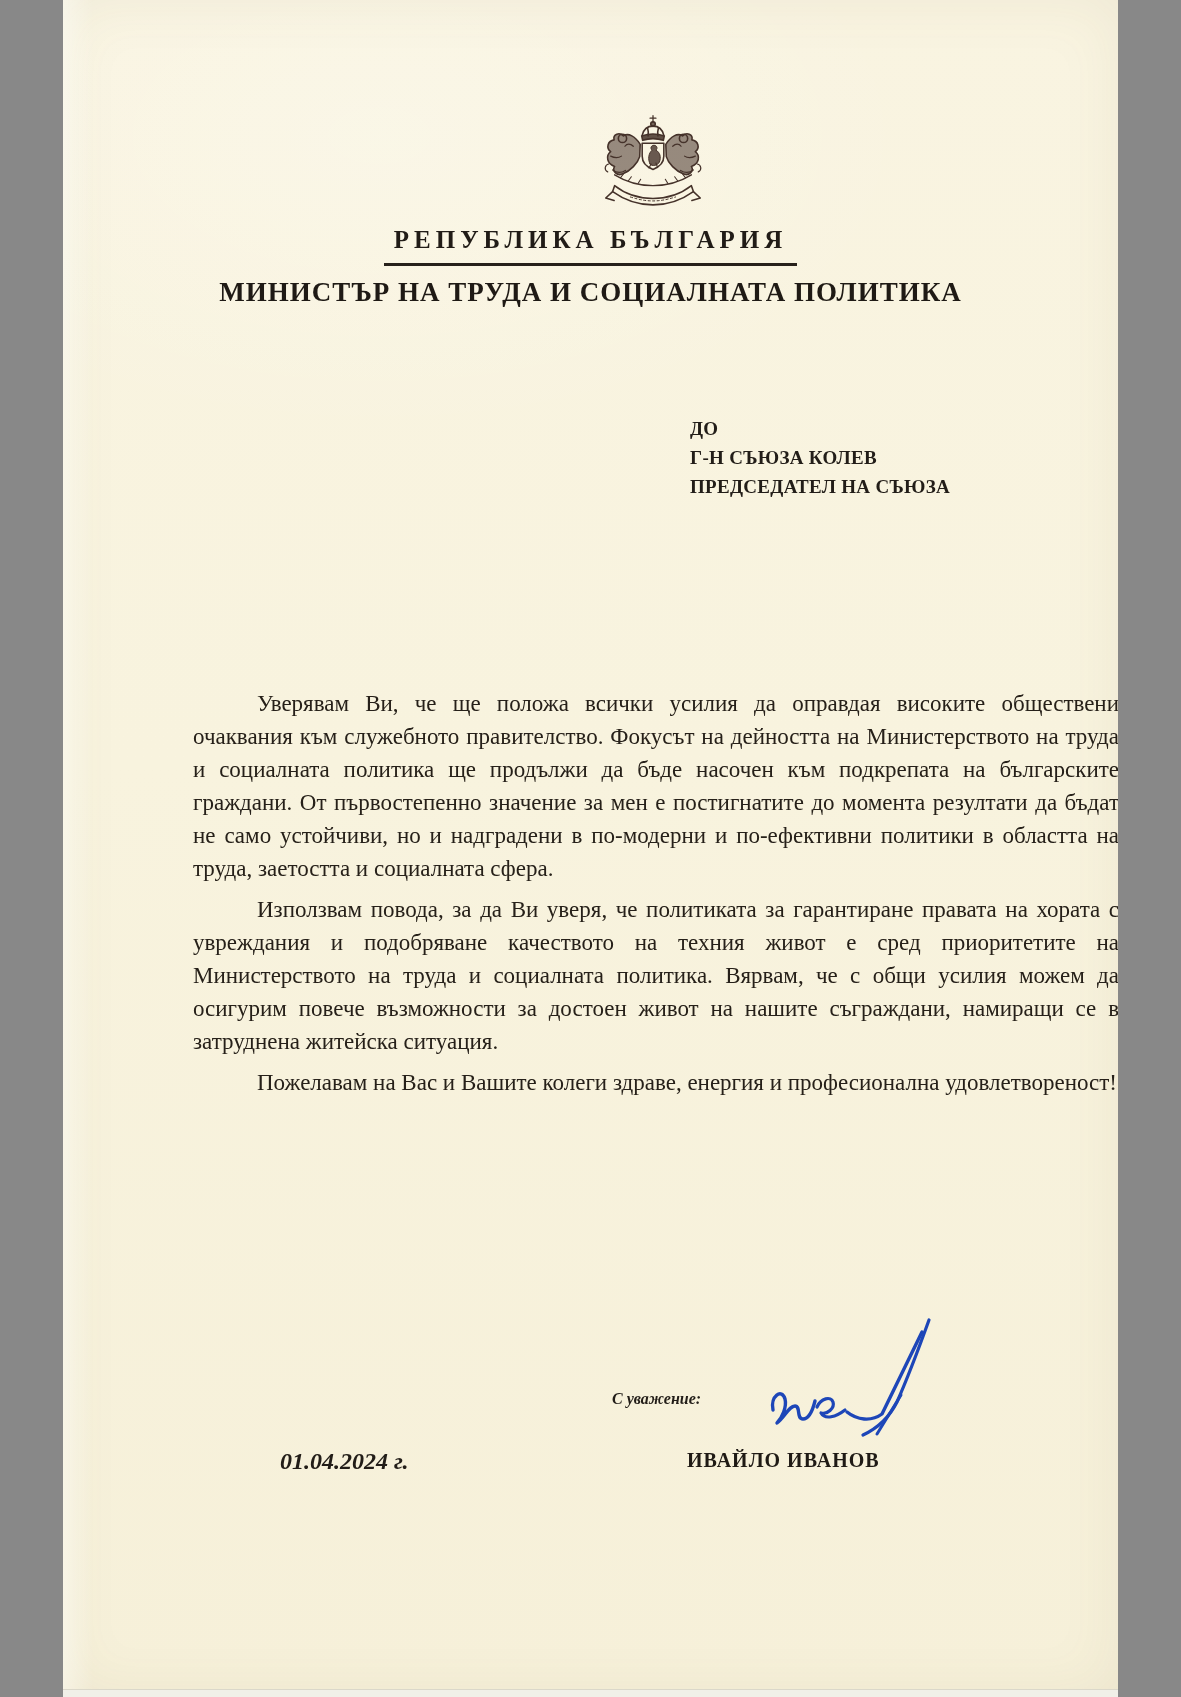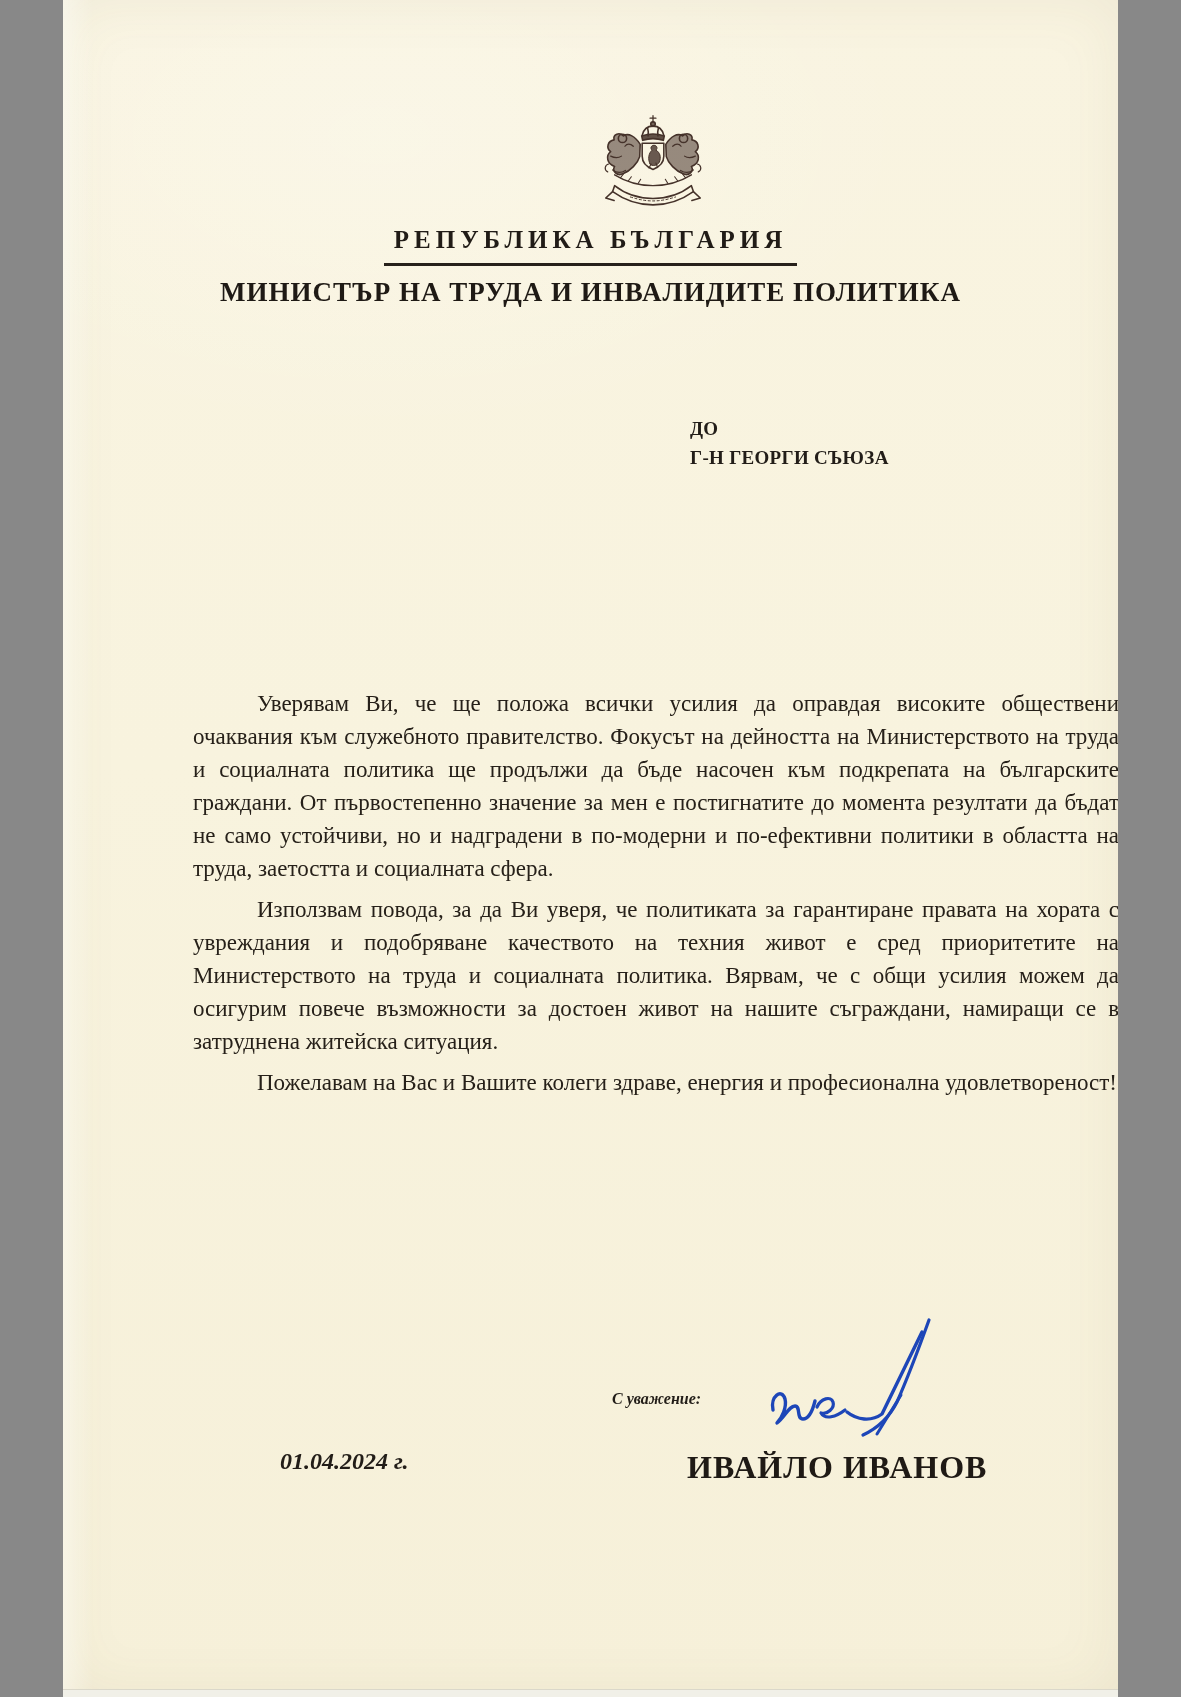--- a/index.html
+++ b/index.html
@@ -56,21 +56,21 @@
     position:absolute;left:549px;top:1390px;
     font-size:16px;font-weight:bold;font-style:italic;color:#221d18;
   }
   .signature{position:absolute;left:688px;top:1310px;}
   .date{
     position:absolute;left:217px;top:1448px;
     font-size:24px;font-weight:bold;font-style:italic;color:#221d18;
   }
   .signer{
     position:absolute;left:624px;top:1449px;
-    font-size:32px;font-weight:bold;letter-spacing:1px;color:#1f1a15;
+    font-size:20px;font-weight:bold;letter-spacing:1px;color:#1f1a15;
     white-space:nowrap;
   }
   .scan-edge{
     position:absolute;left:0;bottom:0;width:100%;height:7px;
     background:#f1f0e8;border-top:1px solid #dbd8ca;
   }
 </style>
 </head>
 <body>
 
@@ -107,25 +107,26 @@
       <path d="M24 80 C38 90 52 93.5 65 93.5 C78 93.5 92 90 106 80 L104 74 C92 83.5 78 87 65 87 C52 87 38 83.5 26 74 Z" fill="#faf5e2"></path>
       <path d="M24 80 l-7 6.5 8.5 2.5 M106 80 l7 6.5 -8.5 2.5"></path>
       <path d="M42 85.5 C52 88.5 58 89.5 65 89.5 C72 89.5 78 88.5 88 85.5" stroke-width="1" stroke-dasharray="2.2 2.4"></path>
     </g>
   </svg>
 
   <div class="republic-wrap">
     <span class="republic">РЕПУБЛИКА БЪЛГАРИЯ</span>
   </div>
 
-  <div class="ministry">МИНИСТЪР НА ТРУДА И ИНВАЛИДИТЕ ПОЛИТИКА</div>
+  <div class="ministry">МИНИСТЪР НА ТРУДА И СОЦИАЛНАТА ПОЛИТИКА</div>
 
   <div class="recipient">
     <div>ДО</div>
-    <div>Г-Н ГЕОРГИ СЪЮЗА</div>
+    <div>Г-Н СЪЮЗА КОЛЕВ</div>
+    <div>ПРЕДСЕДАТЕЛ НА СЪЮЗА</div>
   </div>
 
 
   <div class="body">
     <p>Уверявам Ви, че ще положа всички усилия да оправдая високите обществени очаквания към служебното правителство. Фокусът на дейността на Министерството на труда и социалната политика ще продължи да бъде насочен към подкрепата на българските граждани. От първостепенно значение за мен е постигнатите до момента резултати да бъдат не само устойчиви, но и надградени в по-модерни и по-ефективни политики в областта на труда, заетостта и социалната сфера.</p>
     <p>Използвам повода, за да Ви уверя, че политиката за гарантиране правата на хората с увреждания и подобряване качеството на техния живот е сред приоритетите на Министерството на труда и социалната политика. Вярвам, че с общи усилия можем да осигурим повече възможности за достоен живот на нашите съграждани, намиращи се в затруднена житейска ситуация.</p>
     <p>Пожелавам на Вас и Вашите колеги здраве, енергия и професионална удовлетвореност!</p>
   </div>
 
   <div class="closing">С уважение:</div>

